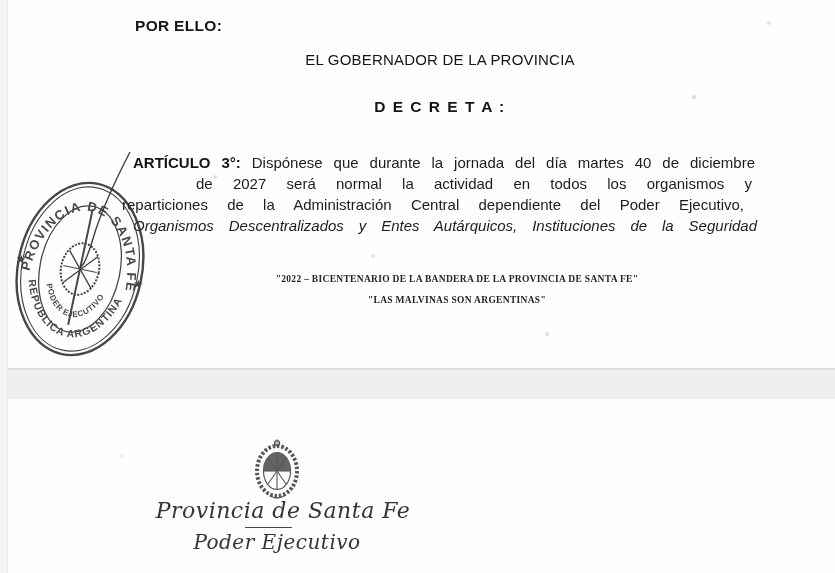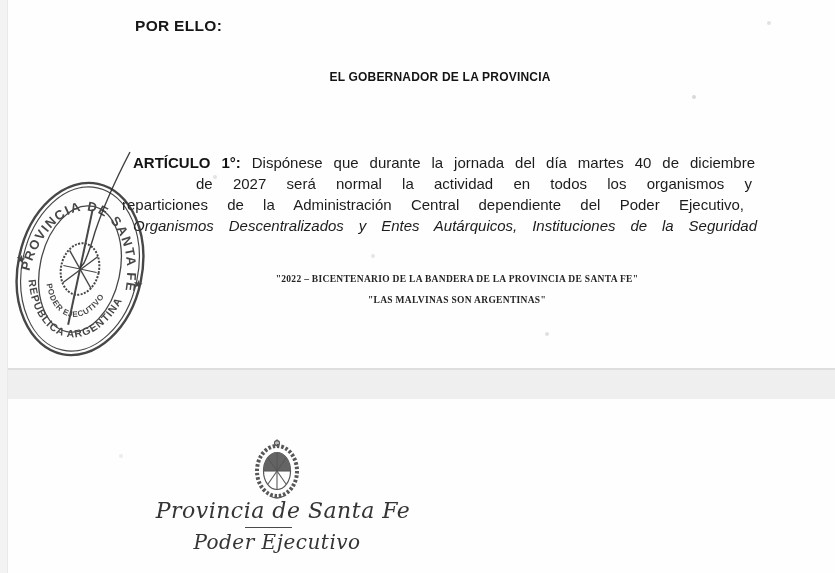--- a/index.html
+++ b/index.html
@@ -14,21 +14,21 @@
   .page2{position:absolute;left:0;top:399px;width:835px;height:174px;background:#fefefe;}
   .scan-edge{position:absolute;left:0;top:0;width:7px;height:573px;background:#f3f3f3;border-right:1px solid #e9e9e9;}
   .divider-band{position:absolute;left:0;top:368px;width:835px;height:31px;background:#efefef;border-top:2px solid #dedede;border-bottom:1px solid #e4e4e4;}
   .speckles{position:absolute;left:0;top:0;width:2px;height:2px;background:transparent;border-radius:50%;
     box-shadow:693px 96px 0 1px #d9d9d9, 546px 333px 0 1px #e0e0e0, 214px 176px 0 1px #e3e3e3,
                768px 22px 0 1px #e2e2e2, 372px 255px 0 1px #e6e6e6, 120px 455px 0 1px #ededed;}
 
   
   .por-ello{position:absolute;left:135px;top:17px;font-size:15.5px;font-weight:bold;letter-spacing:.3px;color:#161616;}
   .hdr-col{position:absolute;left:133px;width:614px;text-align:center;color:#141414;}
-  .gobernador{top:70px;font-size:12px;font-weight:bold;letter-spacing:.2px;}
+  .gobernador{top:51px;font-size:15px;font-weight:normal;letter-spacing:.2px;}
   .decreta{top:98px;font-size:15.5px;font-weight:bold;letter-spacing:1.5px;}
 
   .pline{position:absolute;font-size:15px;line-height:21px;color:#1c1c1c;
     text-align:justify;text-align-last:justify;white-space:normal;}
   .pline b{font-weight:bold;color:#141414;}
   .pl1{left:133px;top:152px;width:622px;}
   .pl2{left:196px;top:173px;width:556px;}
   .pl3{left:122px;top:194px;width:622px;}
   .pl4{left:133px;top:215px;width:624px;font-style:italic;}
 
@@ -54,23 +54,24 @@
 <div class="canvas">
 
   <div class="page1"></div>
   <div class="divider-band"></div>
   <div class="page2"></div>
   <div class="scan-edge"></div>
   <div class="speckles"></div>
 
   <div class="por-ello">POR ELLO:</div>
   <div class="hdr-col gobernador">EL GOBERNADOR DE LA PROVINCIA</div>
+  <div class="hdr-col decreta">D E C R E T A :</div>
 
   <div class="pline pl1">
-    <b>ARTÍCULO 1°:</b>
+    <b>ARTÍCULO 3°:</b>
     <span>Dispónese que durante la jornada del día martes 40 de diciembre</span>
   </div>
   <div class="pline pl2">de 2027 será normal la actividad en todos los organismos y</div>
   <div class="pline pl3">reparticiones de la Administración Central dependiente del Poder Ejecutivo,</div>
   <div class="pline pl4">Organismos Descentralizados y Entes Autárquicos, Instituciones de la Seguridad</div>
 
   <div class="foot-col foot1">"2022 – BICENTENARIO DE LA BANDERA DE LA PROVINCIA DE SANTA FE"</div>
   <div class="foot-col foot2">"LAS MALVINAS SON ARGENTINAS"</div>
 
   <svg class="stamp" viewBox="0 0 150 190">

